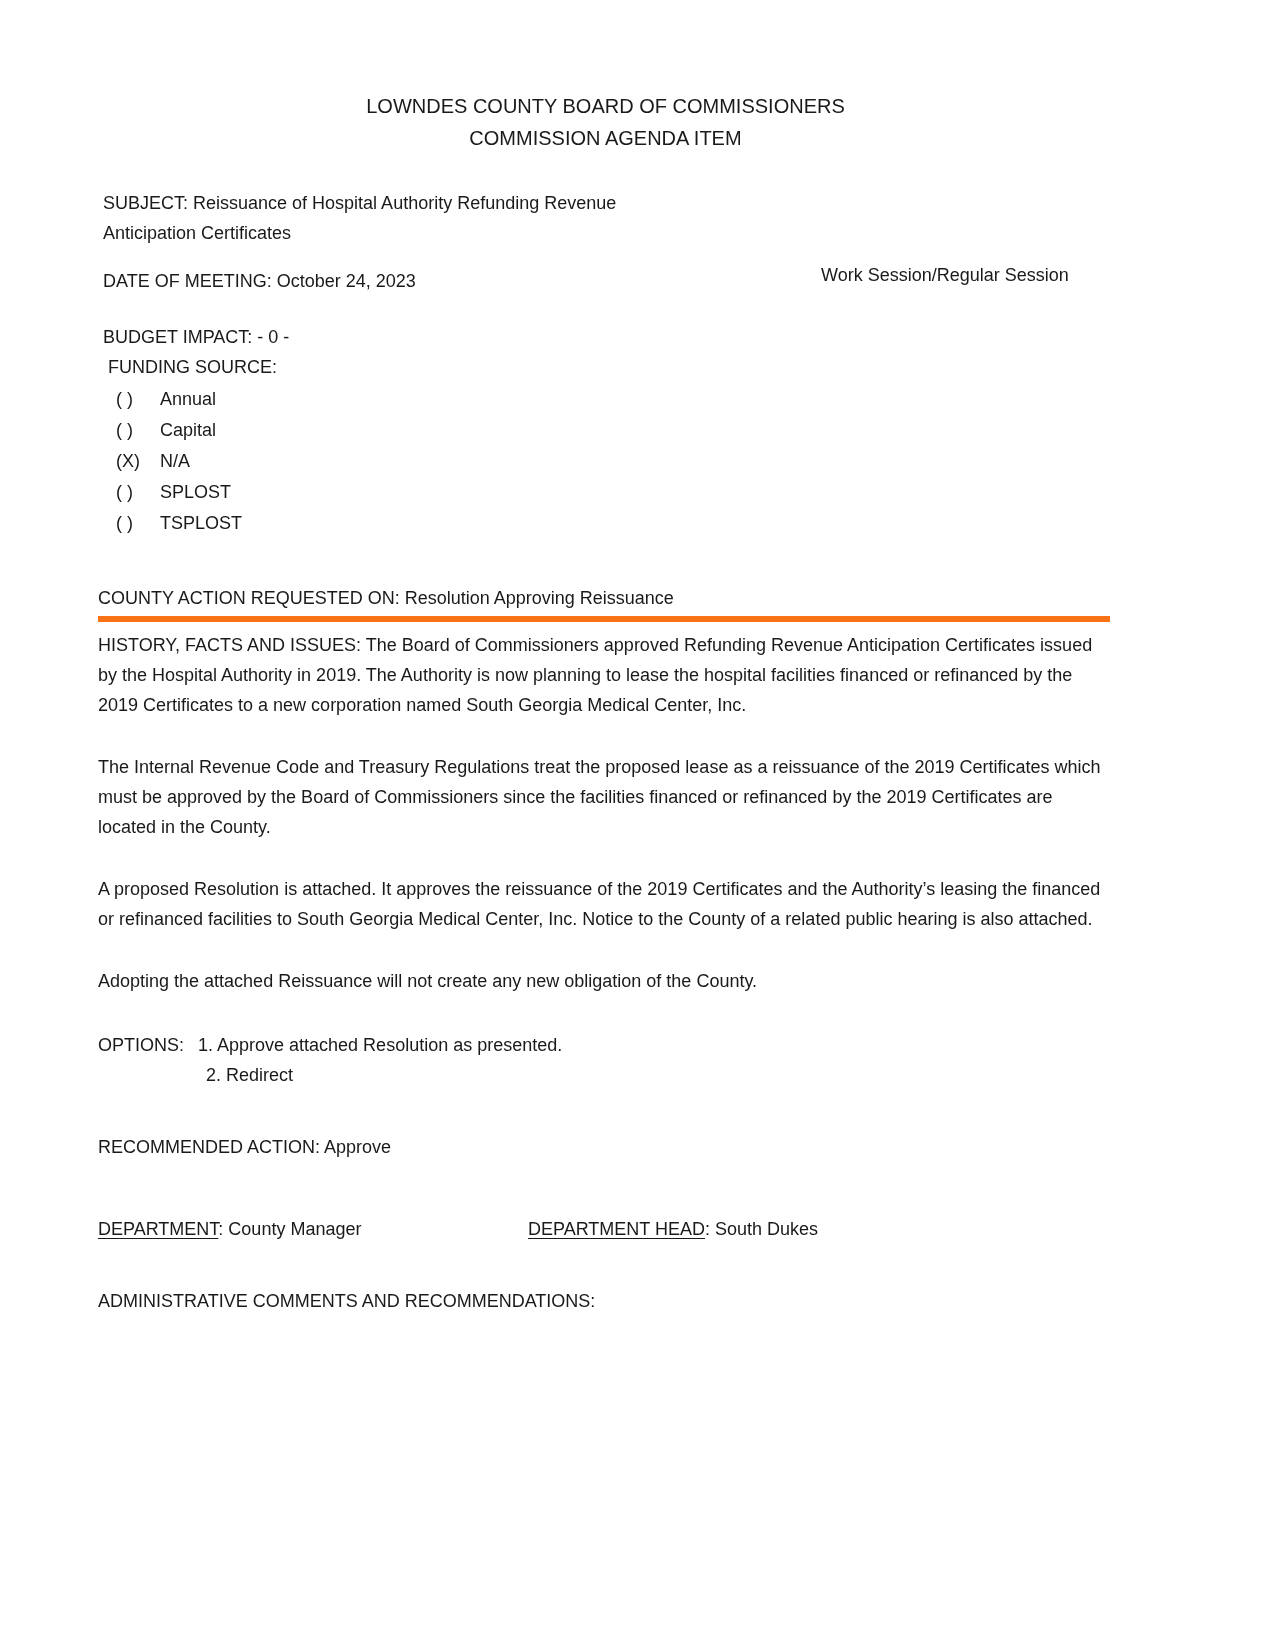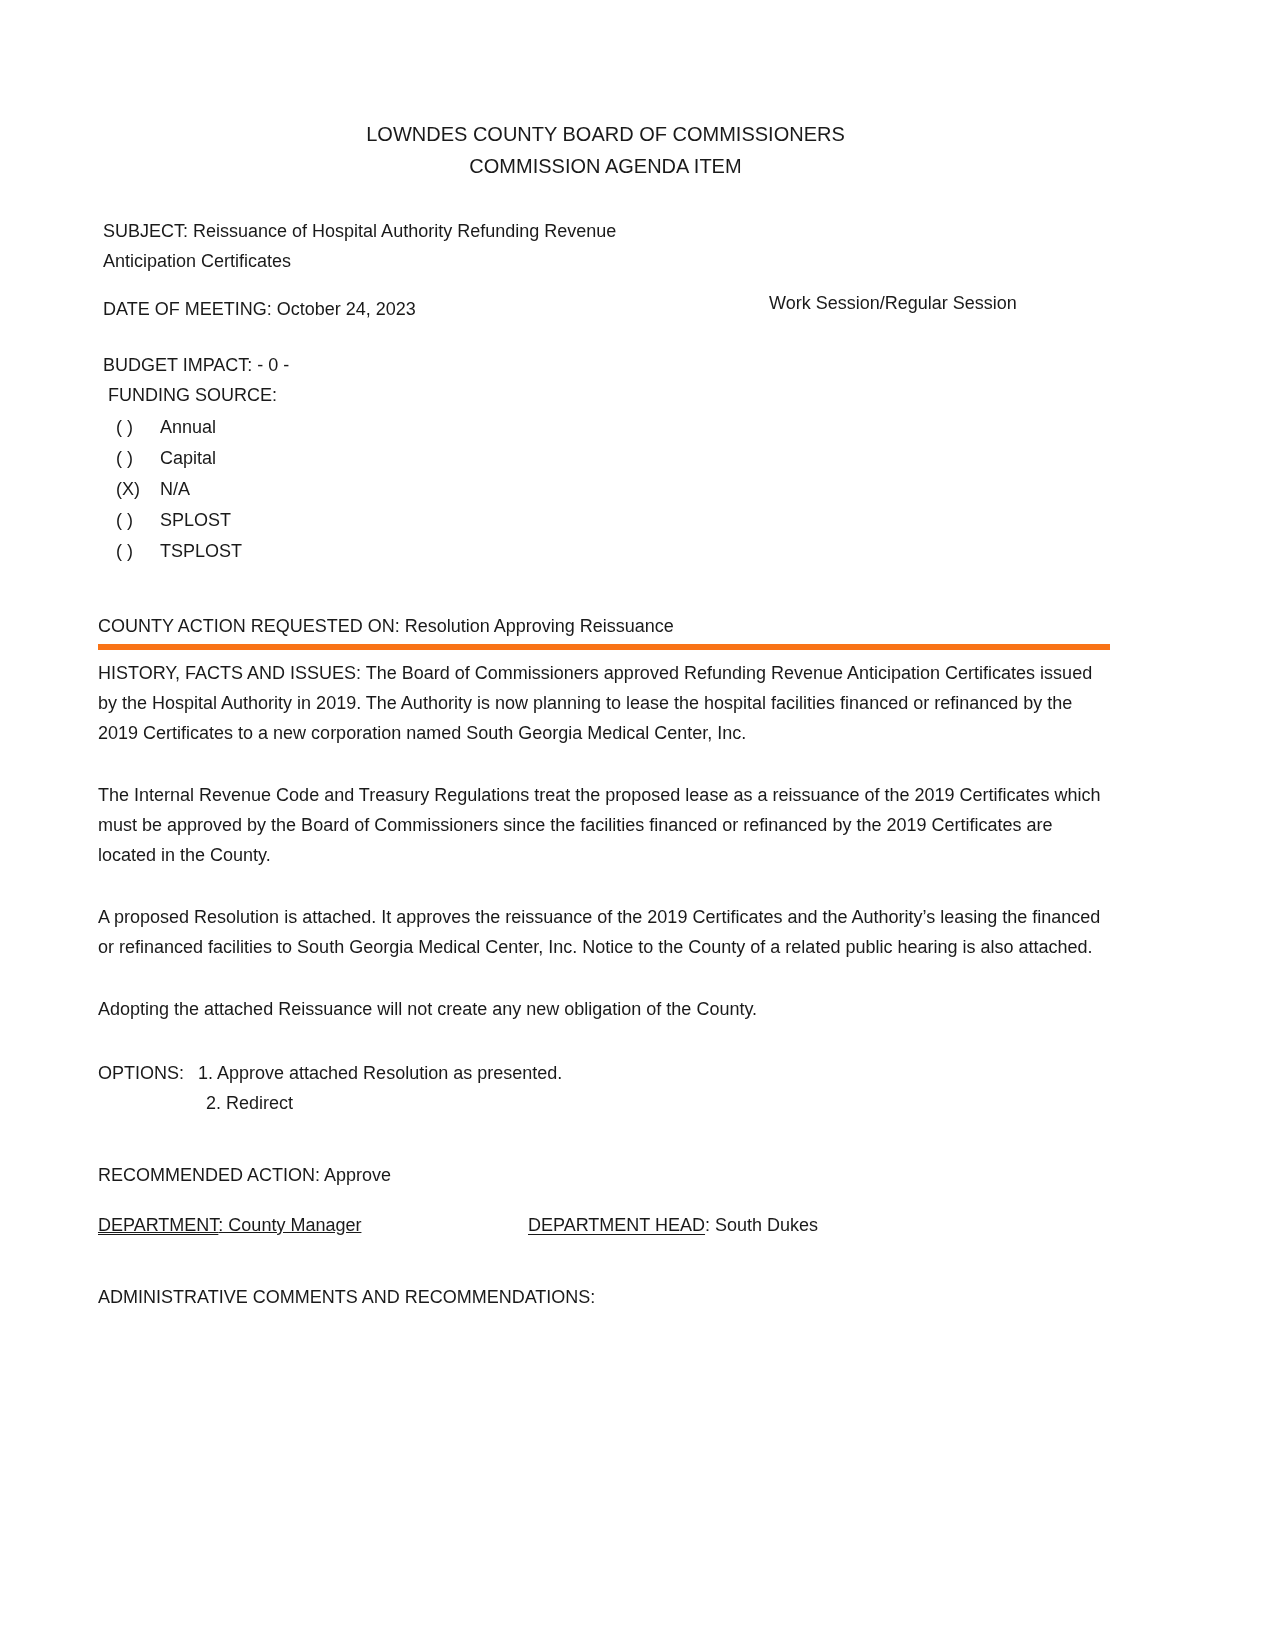--- a/index.html
+++ b/index.html
@@ -10,21 +10,21 @@
   .page {
     position: relative;
     width: 1275px;
     height: 1650px;
     background: #ffffff;
     color: #1a1a1a;
     font-family: "Liberation Sans", sans-serif;
     font-size: 18px;
     line-height: 30px;
     box-sizing: border-box;
-    padding: 118px 0 0 0;
+    padding: 90px 0 0 0;
     overflow: hidden;
   }
   .content {
     position: relative;
     margin-left: 98px;
     width: 1015px;
   }
   .title-block {
     text-align: center;
     font-size: 20px;
@@ -36,21 +36,21 @@
     margin-left: 5px;
     margin-bottom: 18px;
   }
   .date-row {
     position: relative;
     margin-left: 5px;
     margin-bottom: 26px;
   }
   .session-type {
     position: absolute;
-    left: 666px;
+    left: 718px;
     top: -6px;
     text-align: center;
   }
   .budget {
     margin-left: 5px;
   }
   .funding-label {
     margin-left: 10px;
   }
   .fund-list {
@@ -88,22 +88,21 @@
     line-height: 30px;
   }
   .option-2 {
     margin-left: 8px;
   }
   .recommended {
     margin-top: 42px;
   }
   .dept-row {
     position: relative;
-    margin-top: 20px;
-    text-decoration: underline;
+    margin-top: 52px;
   }
   .dept-head {
     position: absolute;
     left: 430px;
     top: 0;
   }
   .u {
     text-decoration: underline;
     text-underline-offset: 3px;
   }

